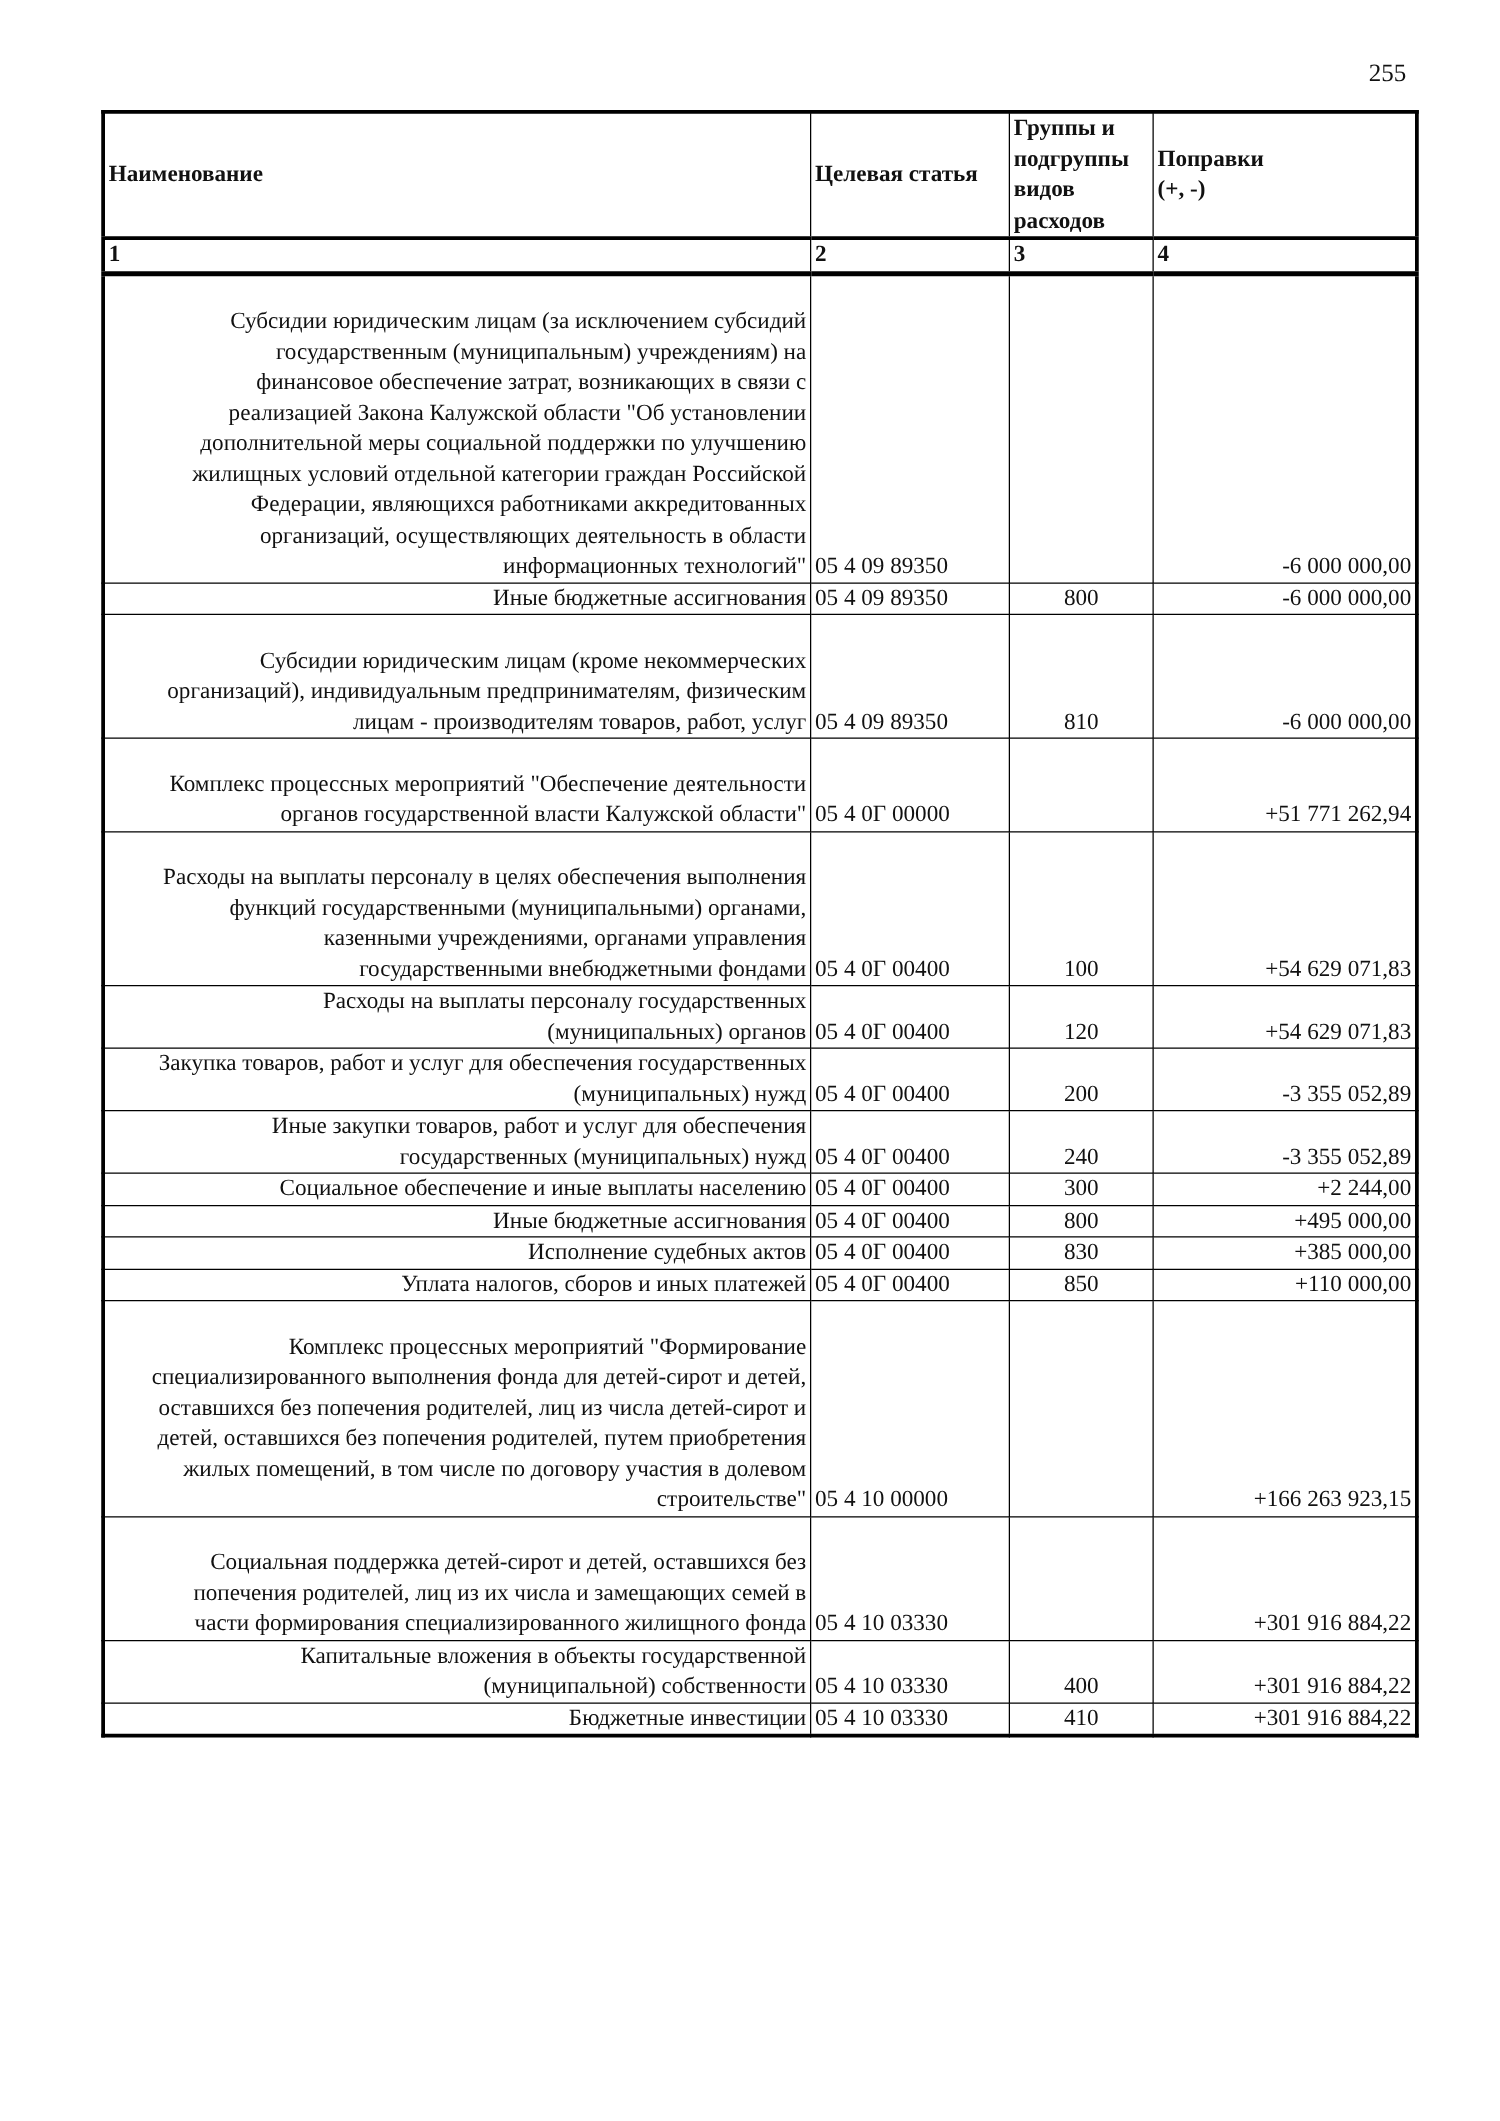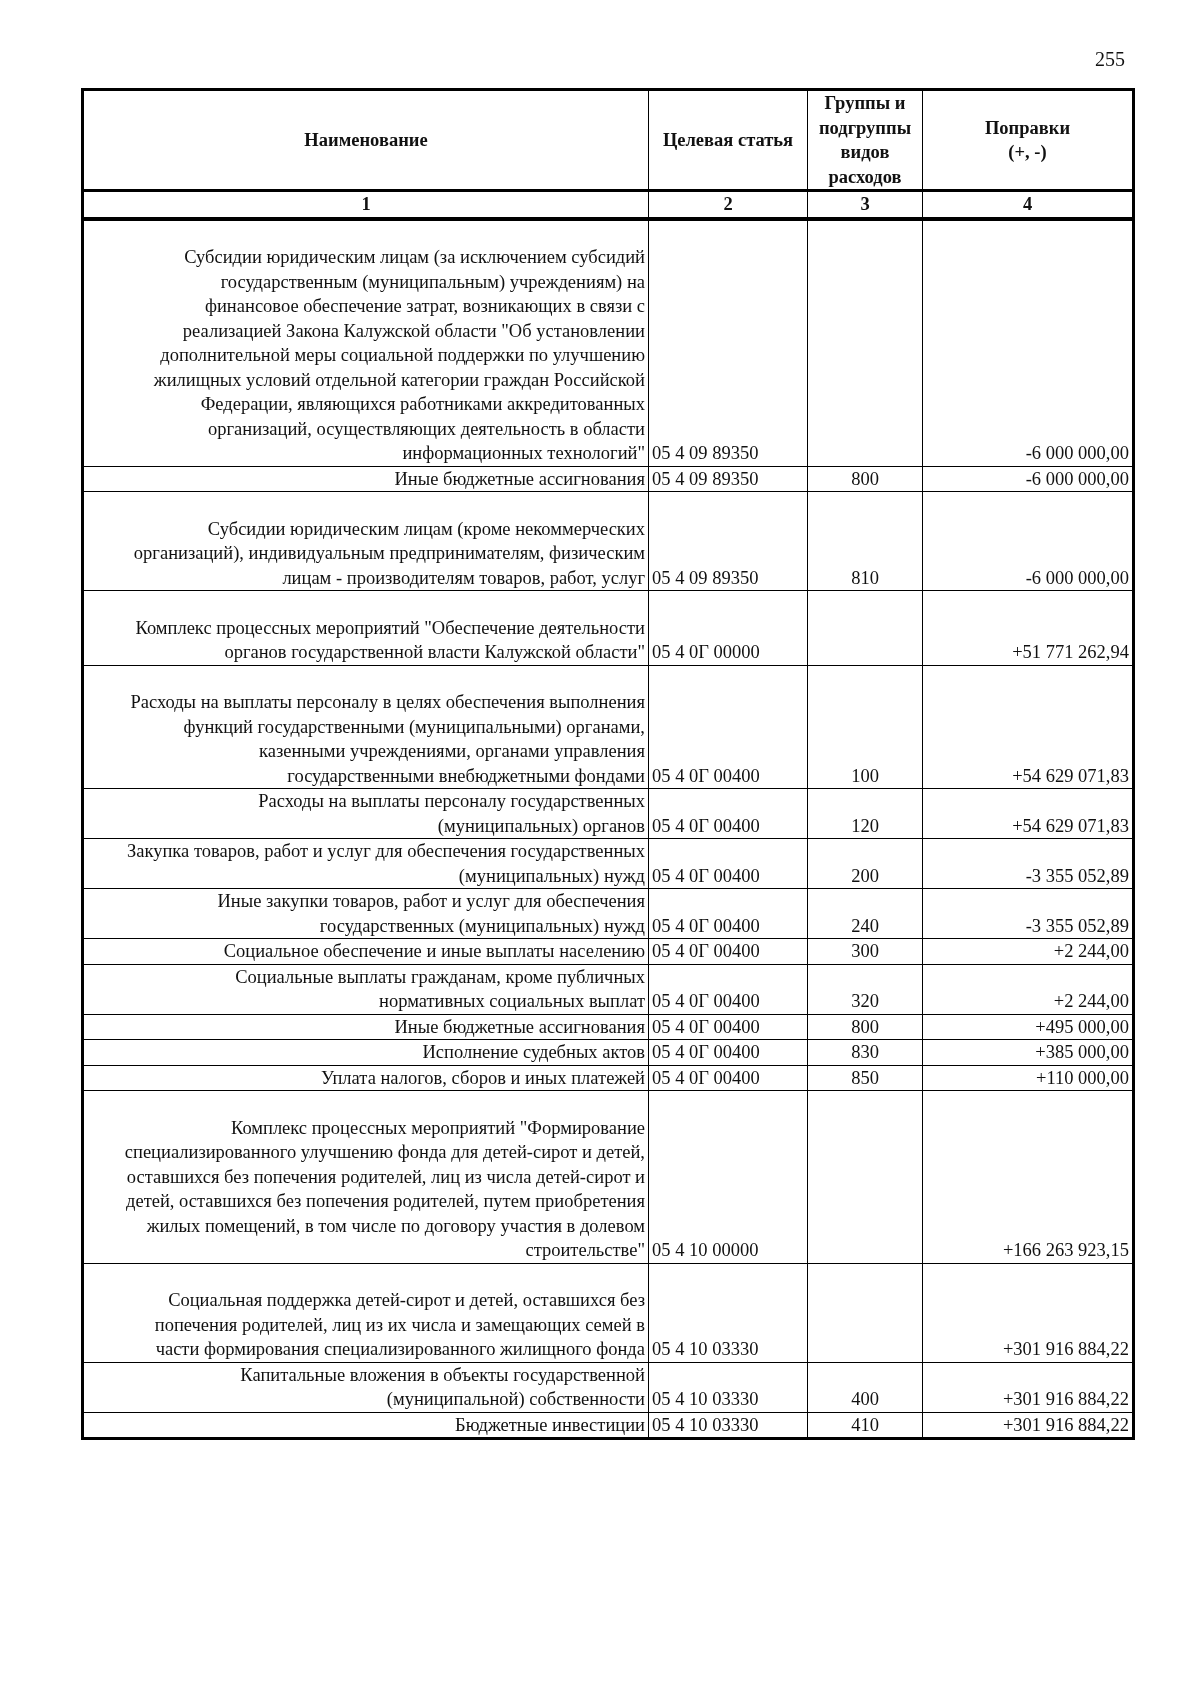--- a/index.html
+++ b/index.html
@@ -16,21 +16,21 @@
     border: 3px solid #000;
   }
   table.budget col.c1 { width: 566px; }
   table.budget col.c2 { width: 159px; }
   table.budget col.c3 { width: 115px; }
   table.budget col.c4 { width: 211px; }
   table.budget th, table.budget td {
     border: 1.5px solid #000; padding: 0 3px;
     font-size: 18.5px; line-height: 24.5px;
   }
-  thead th { font-weight: bold; text-align: center; vertical-align: middle; font-size: 17px; line-height: 23px; margin-top: 20px; }
+  thead th { font-weight: bold; text-align: left; vertical-align: middle; font-size: 17px; line-height: 23px; margin-top: 20px; }
   thead tr.hdr th { height: 95px; }
   thead tr.nums th { height: 22px; border-bottom: 4px solid #000; border-top: 3px solid #000; }
   td.name { text-align: right; vertical-align: bottom; padding-left: 2px; }
   td.code { vertical-align: bottom; }
   td.grp  { text-align: center; vertical-align: bottom; }
   td.amt  { text-align: right; vertical-align: bottom; padding-right: 2px; }
   .line { display: block; white-space: nowrap; }
   .spacer { display: block; height: 24.5px; }
 </style>
 </head>
@@ -156,29 +156,20 @@
       <tr>
         <td class="name">
           <span class="line">Социальное обеспечение и иные выплаты населению</span>
         </td>
         <td class="code">05 4 0Г 00400</td>
         <td class="grp">300</td>
         <td class="amt">+2 244,00</td>
       </tr>
       <tr>
         <td class="name">
-          <span class="line">Социальные выплаты гражданам, кроме публичных</span>
-          <span class="line">нормативных социальных выплат</span>
-        </td>
-        <td class="code">05 4 0Г 00400</td>
-        <td class="grp">320</td>
-        <td class="amt">+2 244,00</td>
-      </tr>
-      <tr>
-        <td class="name">
           <span class="line">Иные бюджетные ассигнования</span>
         </td>
         <td class="code">05 4 0Г 00400</td>
         <td class="grp">800</td>
         <td class="amt">+495 000,00</td>
       </tr>
       <tr>
         <td class="name">
           <span class="line">Исполнение судебных актов</span>
         </td>
@@ -191,21 +182,21 @@
           <span class="line">Уплата налогов, сборов и иных платежей</span>
         </td>
         <td class="code">05 4 0Г 00400</td>
         <td class="grp">850</td>
         <td class="amt">+110 000,00</td>
       </tr>
       <tr>
         <td class="name">
           <span class="spacer"></span>
           <span class="line">Комплекс процессных мероприятий "Формирование</span>
-          <span class="line">специализированного улучшению фонда для детей-сирот и детей,</span>
+          <span class="line">специализированного выполнения фонда для детей-сирот и детей,</span>
           <span class="line">оставшихся без попечения родителей, лиц из числа детей-сирот и</span>
           <span class="line">детей, оставшихся без попечения родителей, путем приобретения</span>
           <span class="line">жилых помещений, в том числе по договору участия в долевом</span>
           <span class="line">строительстве"</span>
         </td>
         <td class="code">05 4 10 00000</td>
         <td class="grp"></td>
         <td class="amt">+166 263 923,15</td>
       </tr>
       <tr>

